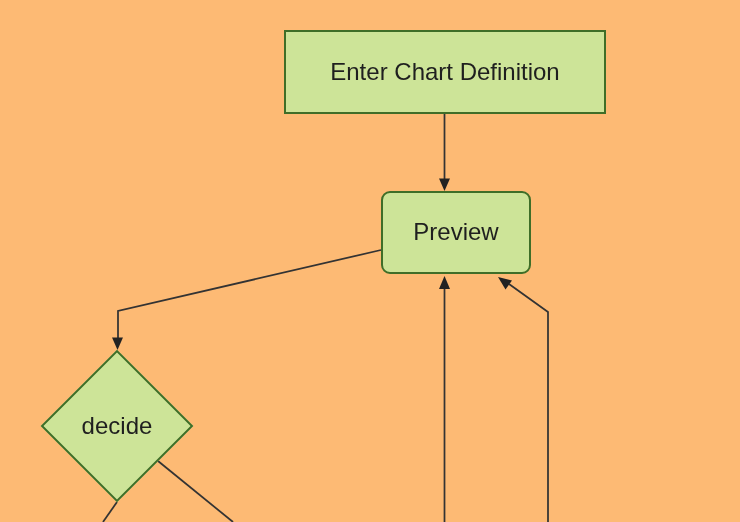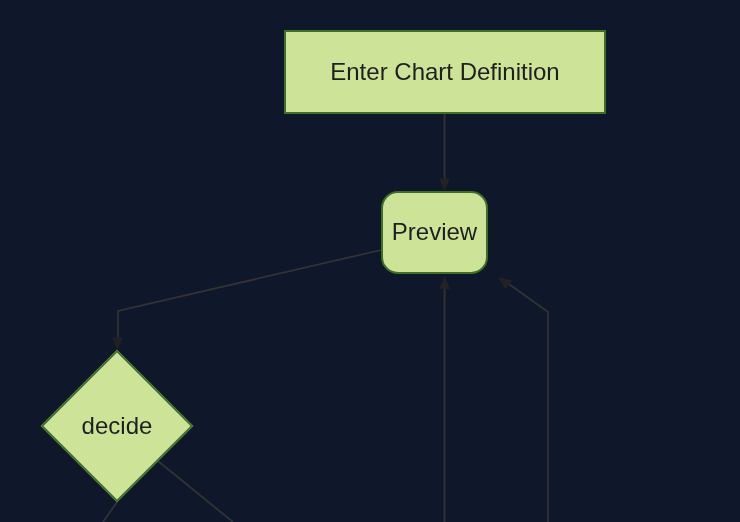--- a/index.html
+++ b/index.html
@@ -39,42 +39,42 @@
   }
   .node-rect {
     left: 284px;
     top: 30px;
     width: 322px;
     height: 84px;
   }
   .node-rounded {
     left: 381px;
     top: 191px;
-    width: 107px;
+    width: 150px;
     height: 83px;
-    border-radius: 17px;
+    border-radius: 9px;
   }
   .node-diamond {
     left: 63px;
     top: 372px;
     width: 108px;
     height: 108px;
     transform: rotate(45deg);
   }
   .node-diamond .node-label {
     transform: rotate(-45deg);
   }
   .node-label {
     display: block;
   }
 </style>
 </head>
 <body>
 
-<div id="canvas" style="background: #0f172a;">
+<div id="canvas" style="background: #fdba74;">
 
   <svg id="edges" viewBox="0 0 740 522" xmlns="http://www.w3.org/2000/svg">
 
     <path class="edge-line" d="M444.5 114 L444.5 179" style="stroke: rgb(51, 51, 51);"></path>
     <polygon points="444.5,191 439,178.5 450,178.5" style="fill: rgb(34, 34, 34);"></polygon>
 
     <path class="edge-line" d="M381 250 L118 311 L118 338" style="stroke: rgb(51, 51, 51);"></path>
     <polygon points="117.5,350 112,337.5 123,337.5" style="fill: rgb(34, 34, 34);"></polygon>
 
     <path class="edge-line" d="M444.5 522 L444.5 289" style="stroke: rgb(51, 51, 51);"></path>

